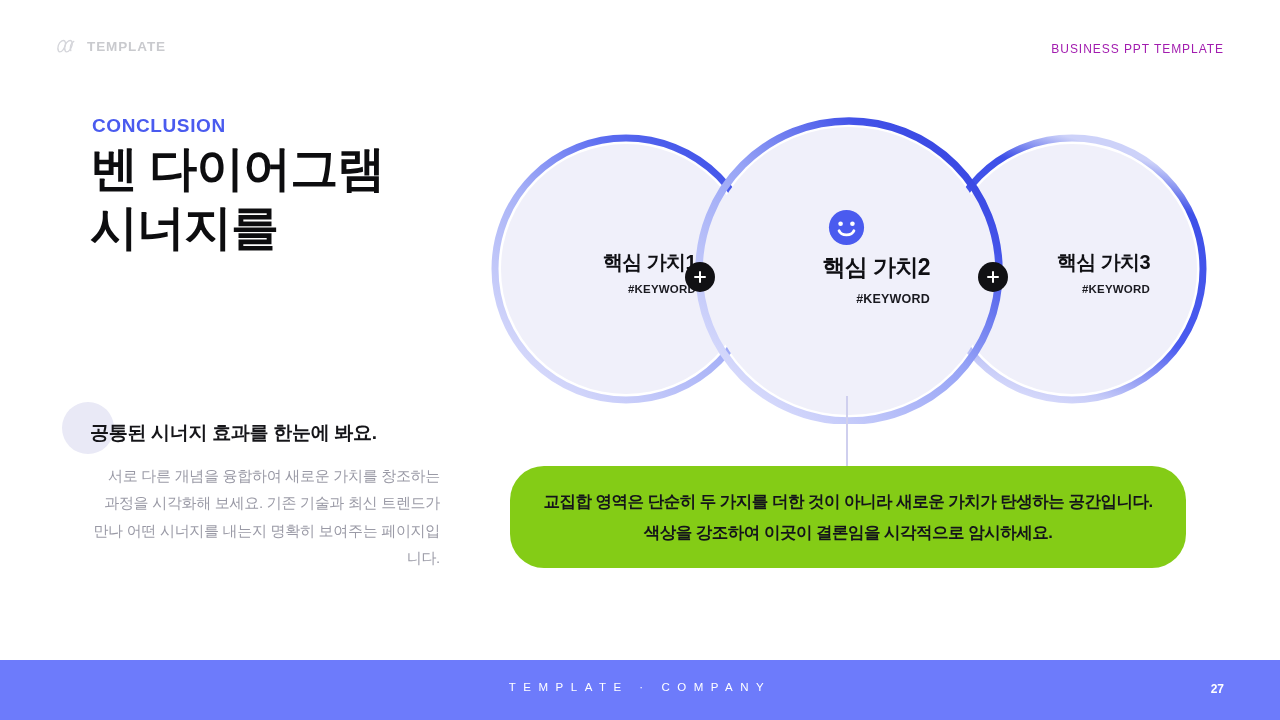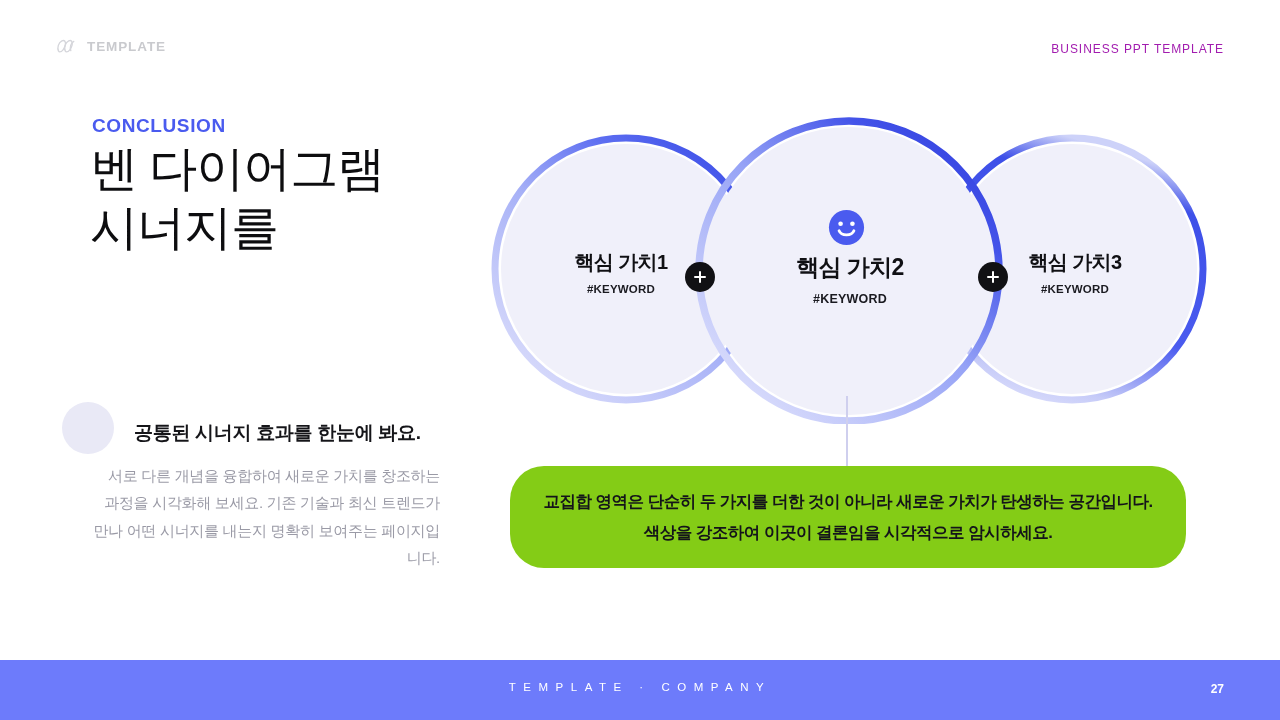--- a/index.html
+++ b/index.html
@@ -12,32 +12,32 @@
   .slide{position:relative;width:1280px;height:720px;background:#fff;}
 
   
   .logo{position:absolute;left:56px;top:38px;display:flex;align-items:center;gap:9px;}
   .logo-mark{width:22px;height:16px;display:block;}
   .logo-text{font-size:13.5px;font-weight:700;letter-spacing:.9px;color:#c9cace;}
   .tagline{position:absolute;right:56px;top:42px;font-size:12px;letter-spacing:.95px;color:#a21caf;font-weight:400;}
 
   
   .eyebrow{position:absolute;left:92px;top:115px;font-size:19px;font-weight:700;letter-spacing:.6px;color:#4a5bef;}
-  .headline{position:absolute;left:90px;top:140px;width:420px;font-size:48px;line-height:1.22;font-weight:400;color:#0d0d0f;letter-spacing:-1px;}
+  .headline{position:absolute;left:90px;top:140px;width:420px;font-size:48px;line-height:1.22;font-weight:700;color:#0d0d0f;letter-spacing:-1px;}
   .headline span{display:block;}
 
   .blob{position:absolute;left:62px;top:402px;width:52px;height:52px;border-radius:50%;background:#e9e9f6;}
-  .sub-title{position:absolute;left:90px;top:420px;width:400px;font-size:19px;font-weight:700;color:#151519;letter-spacing:-.3px;margin-left:44px;}
+  .sub-title{position:absolute;left:90px;top:420px;width:400px;font-size:19px;font-weight:700;color:#151519;letter-spacing:-.3px;}
   .body-copy{position:absolute;left:90px;top:462px;width:350px;font-size:15px;line-height:1.82;color:#9a9aa6;letter-spacing:-.3px;text-align:right;}
 
   
   .venn{position:absolute;left:484px;top:104px;width:730px;height:320px;}
   .venn svg{display:block;}
 
-  .circle-label{position:absolute;text-align:center;}
+  .circle-label{position:absolute;text-align:right;}
   .c-title{font-weight:800;color:#101014;letter-spacing:-.6px;}
   .c-key{font-weight:700;color:#1a1a20;letter-spacing:.2px;}
 
   .lbl1{left:546px;top:249px;width:150px;}
   .lbl1 .c-title{font-size:20px;}
   .lbl1 .c-key{font-size:11.5px;margin-top:7px;}
 
   .lbl2{left:770px;top:252px;width:160px;}
   .lbl2 .c-title{font-size:23px;}
   .lbl2 .c-key{font-size:12.5px;margin-top:9px;}

